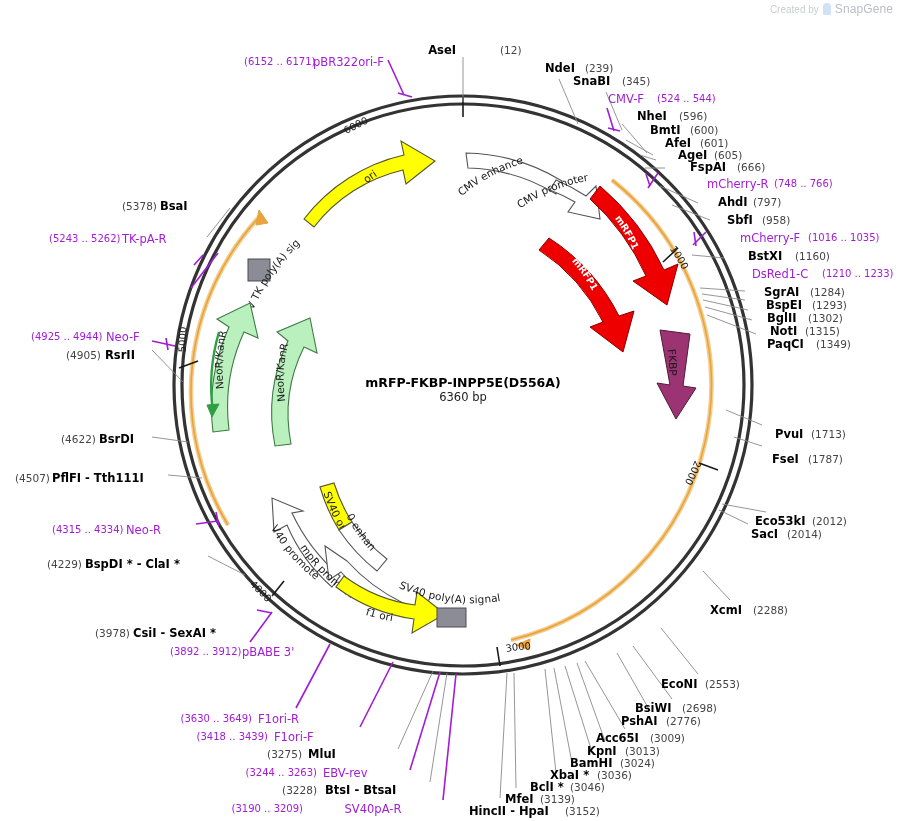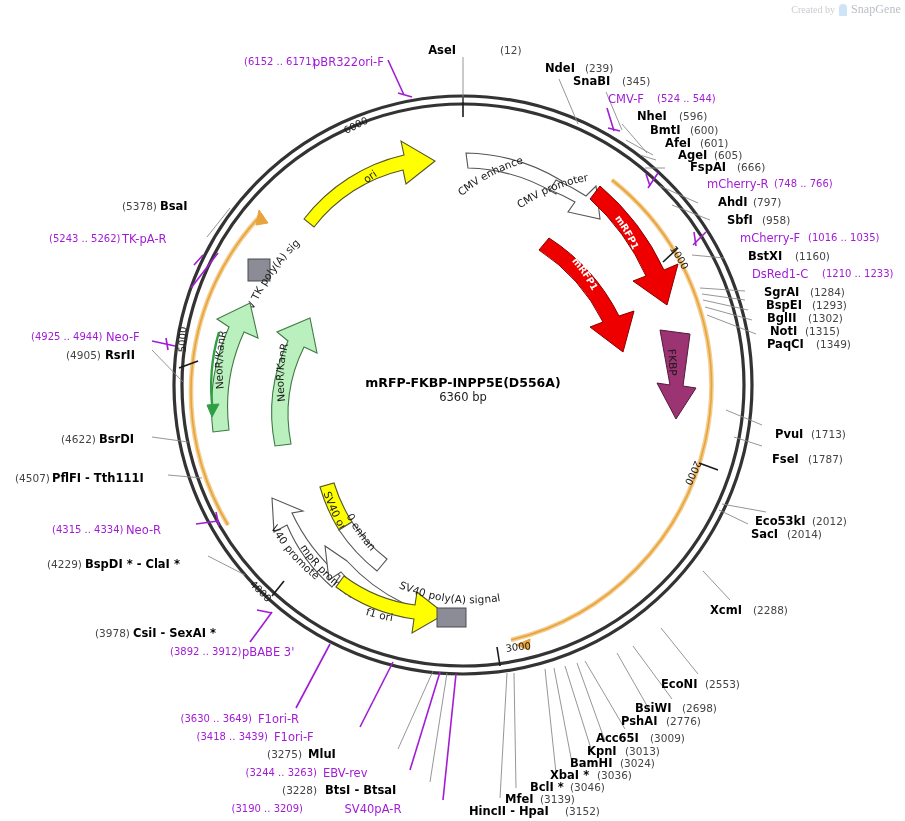--- a/index.html
+++ b/index.html
@@ -1,20 +1,20 @@
 <!DOCTYPE html>
 <html><head>
 <meta charset="utf-8">
 <style>
   html,body{margin:0;padding:0;background:#ffffff;}
   body{width:905px;height:821px;position:relative;overflow:hidden;
        font-family:"DejaVu Sans","Liberation Sans",sans-serif;}
   #map{position:absolute;left:0;top:0;width:905px;height:821px;}
-  .wm{position:absolute;right:4px;top:2px;display:flex;align-items:center;gap:4px;
-      font-family:Liberation Serif, serif;font-size:10px;color:#c9ccd1;}
+  .wm{position:absolute;right:12px;top:2px;display:flex;align-items:center;gap:4px;
+      font-family:Liberation Sans, sans-serif;font-size:10px;color:#c9ccd1;}
   .wm .brand{color:#b9bec6;font-size:12px;letter-spacing:.1px;}
   .wm .logo{width:8px;height:12px;background:#cfe3f7;
             border-radius:4px 4px 1px 1px;display:inline-block;}
   text{dominant-baseline:middle;}
   .enz{font-weight:bold;fill:#000;font-size:11.5px;}
   .pos{fill:#444;font-size:10.5px;}
   .prm{fill:#a21cd6;font-size:11.5px;}
   .prmpos{fill:#a21cd6;font-size:10px;}
   .ftlab{fill:#1a1a1a;font-size:10.5px;}
   .ftlabw{fill:#ffffff;font-size:9.5px;font-weight:bold;}

